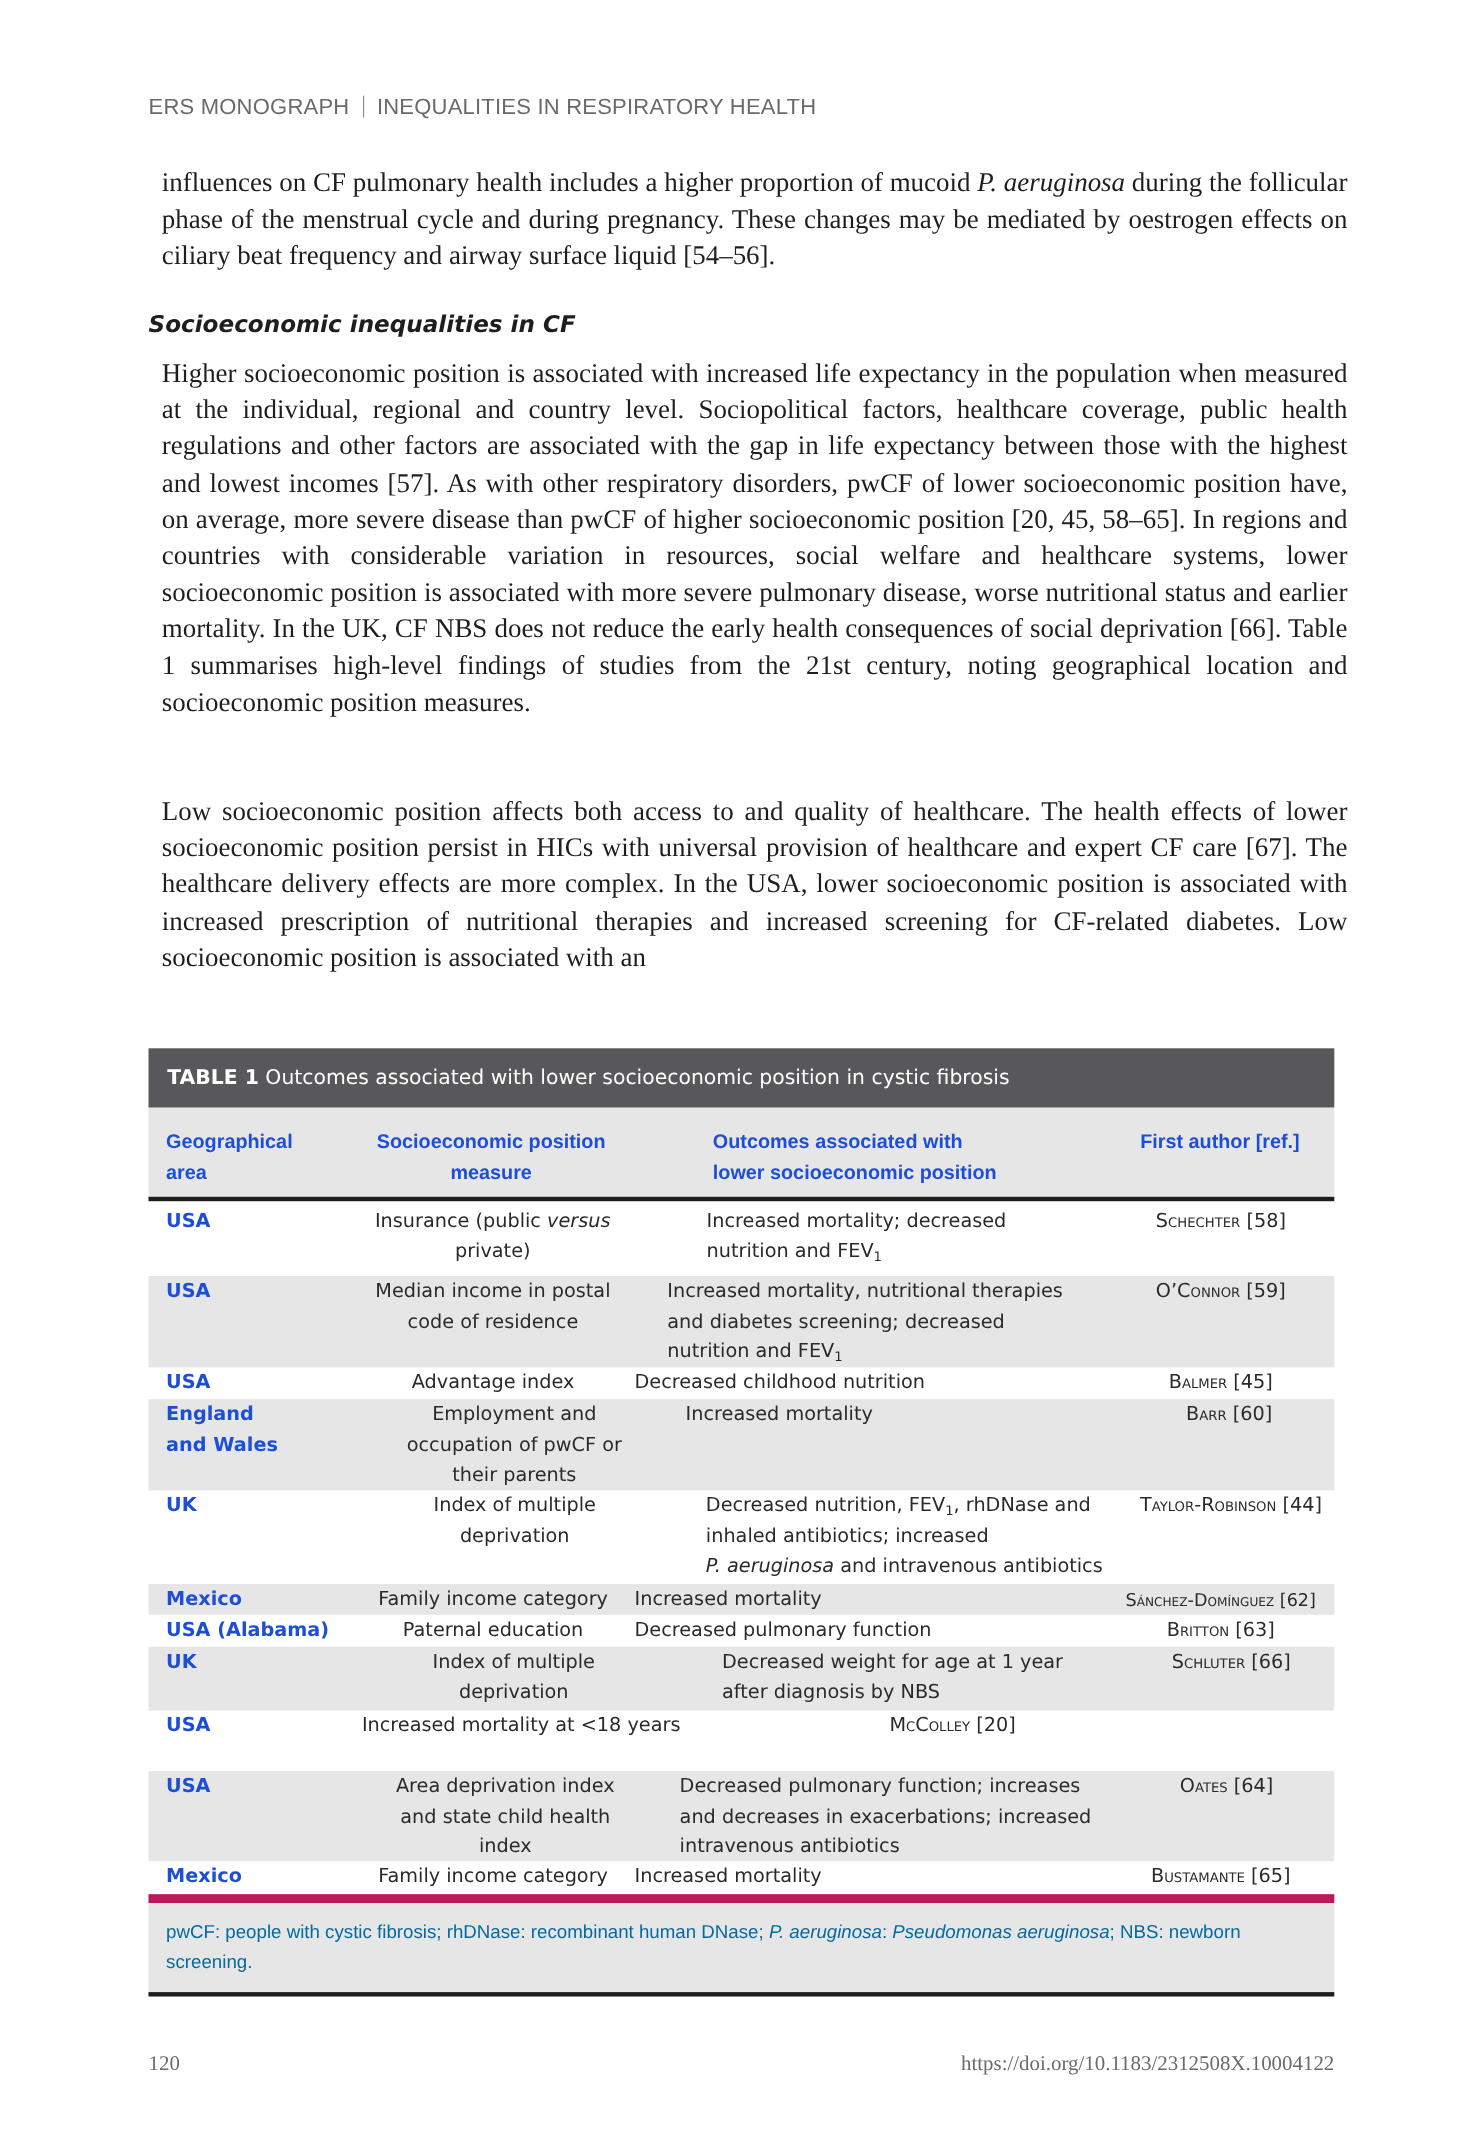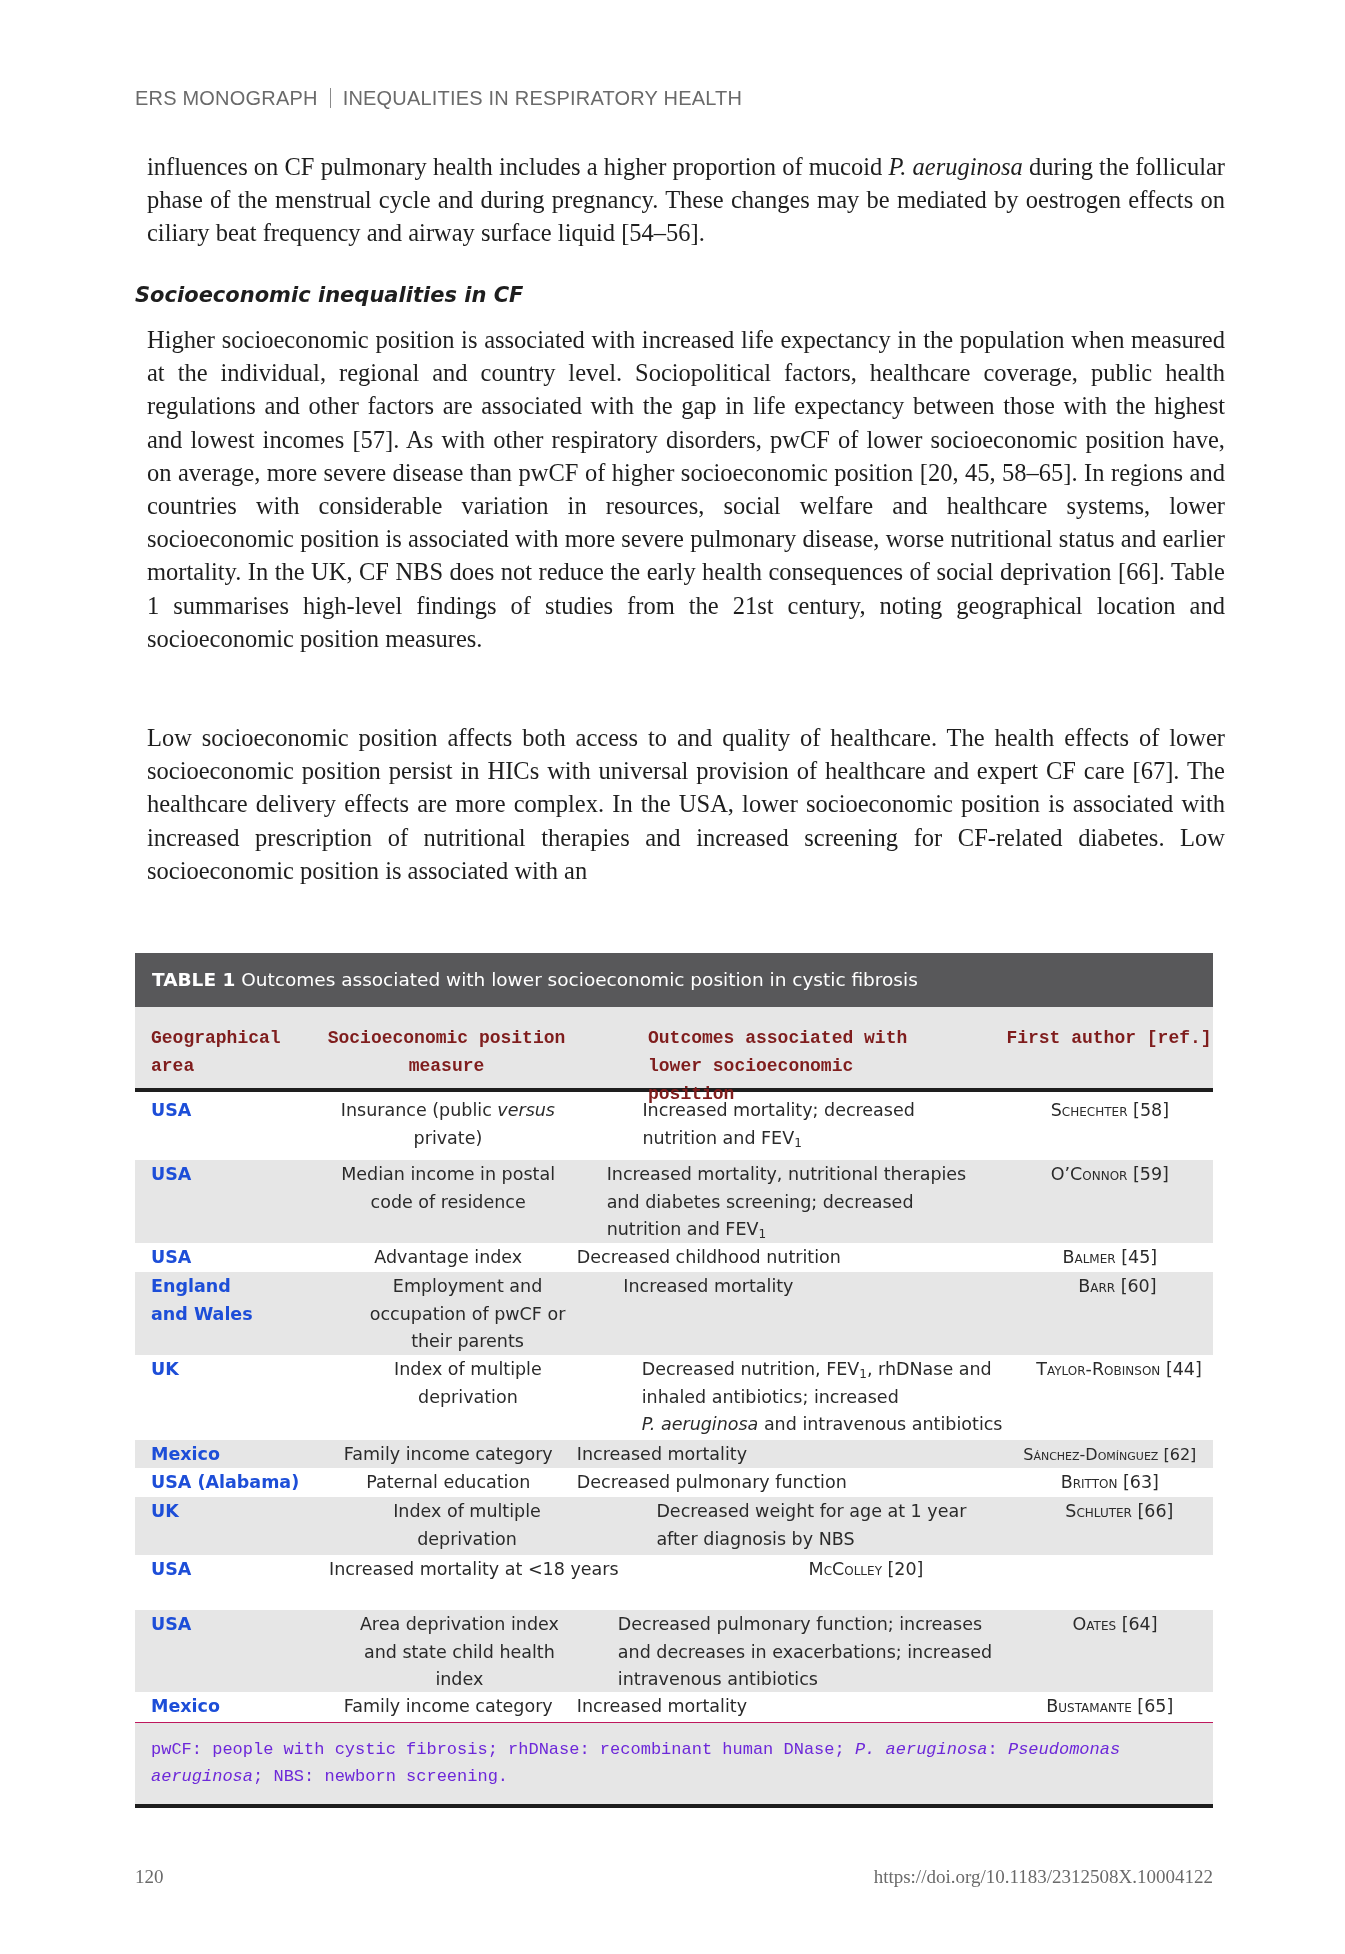--- a/index.html
+++ b/index.html
@@ -24,38 +24,38 @@
   .p2 { top: 311px; }
   .p3 { top: 709px; }
   .table-wrap { position: absolute; left: 135px; top: 953px; width: 1078px; }
   .tbl-title {
     background: #58585a; color: #ffffff; height: 54px; line-height: 54px;
     font-family: "DejaVu Sans", sans-serif; font-size: 18.5px; padding-left: 17px;
   }
   .tbl-title b { font-weight: bold; }
   .tbl-head {
     background: #e6e6e6; height: 81px; display: flex; border-bottom: 4px solid #1e1e1e;
-    font-family: Liberation Mono, monospace; font-weight: bold; font-size: 18px; color: #7f1d1d; line-height: 28px;
+    font-family: Liberation Sans, sans-serif; font-weight: bold; font-size: 18px; color: #1d4ed8; line-height: 28px;
   }
   .tbl-head > div { padding-top: 17px; box-sizing: border-box; }
   .c1 { width: 190px; padding-left: 16px; box-sizing: border-box; text-align: left; }
   .c2 { width: 243px; text-align: center; }
   .c3 { width: 437px; text-align: left; padding: 0 10px; box-sizing: border-box; }
   .c4 { width: 208px; text-align: center; }
   .row {
     display: flex; font-family: "DejaVu Sans", sans-serif; font-size: 17.5px; color: #2a2a2a;
     line-height: 27.5px; box-sizing: border-box; padding-top: 1px;
   }
   .row.gray { background: #e6e6e6; }
   .row .c1 { font-weight: bold; color: #1d4ed8; }
   .row .c4 { font-variant: small-caps; }
   .row .c2, .row .c3 { padding-left: 4px; padding-right: 4px; }
   .tbl-foot {
-    background: #e6e6e6; border-top: 1px solid #be185d; border-bottom: 4px solid #1e1e1e;
-    font-family: Liberation Mono, monospace; font-size: 17px; color: #6d28d9; line-height: 27px;
+    background: #e6e6e6; border-top: 8px solid #be185d; border-bottom: 4px solid #1e1e1e;
+    font-family: Liberation Sans, sans-serif; font-size: 17px; color: #0369a1; line-height: 27px;
     padding: 13px 16px 14px 16px;
   }
   i { font-style: italic; }
   sub { font-size: 12px; vertical-align: -3px; line-height: 0; }
   .folio {
     position: absolute; left: 135px; top: 1866px;
     font-family: "Liberation Serif", serif; font-size: 19px; color: #6a6a6a;
   }
   .doi {
     position: absolute; right: 132px; top: 1866px;

